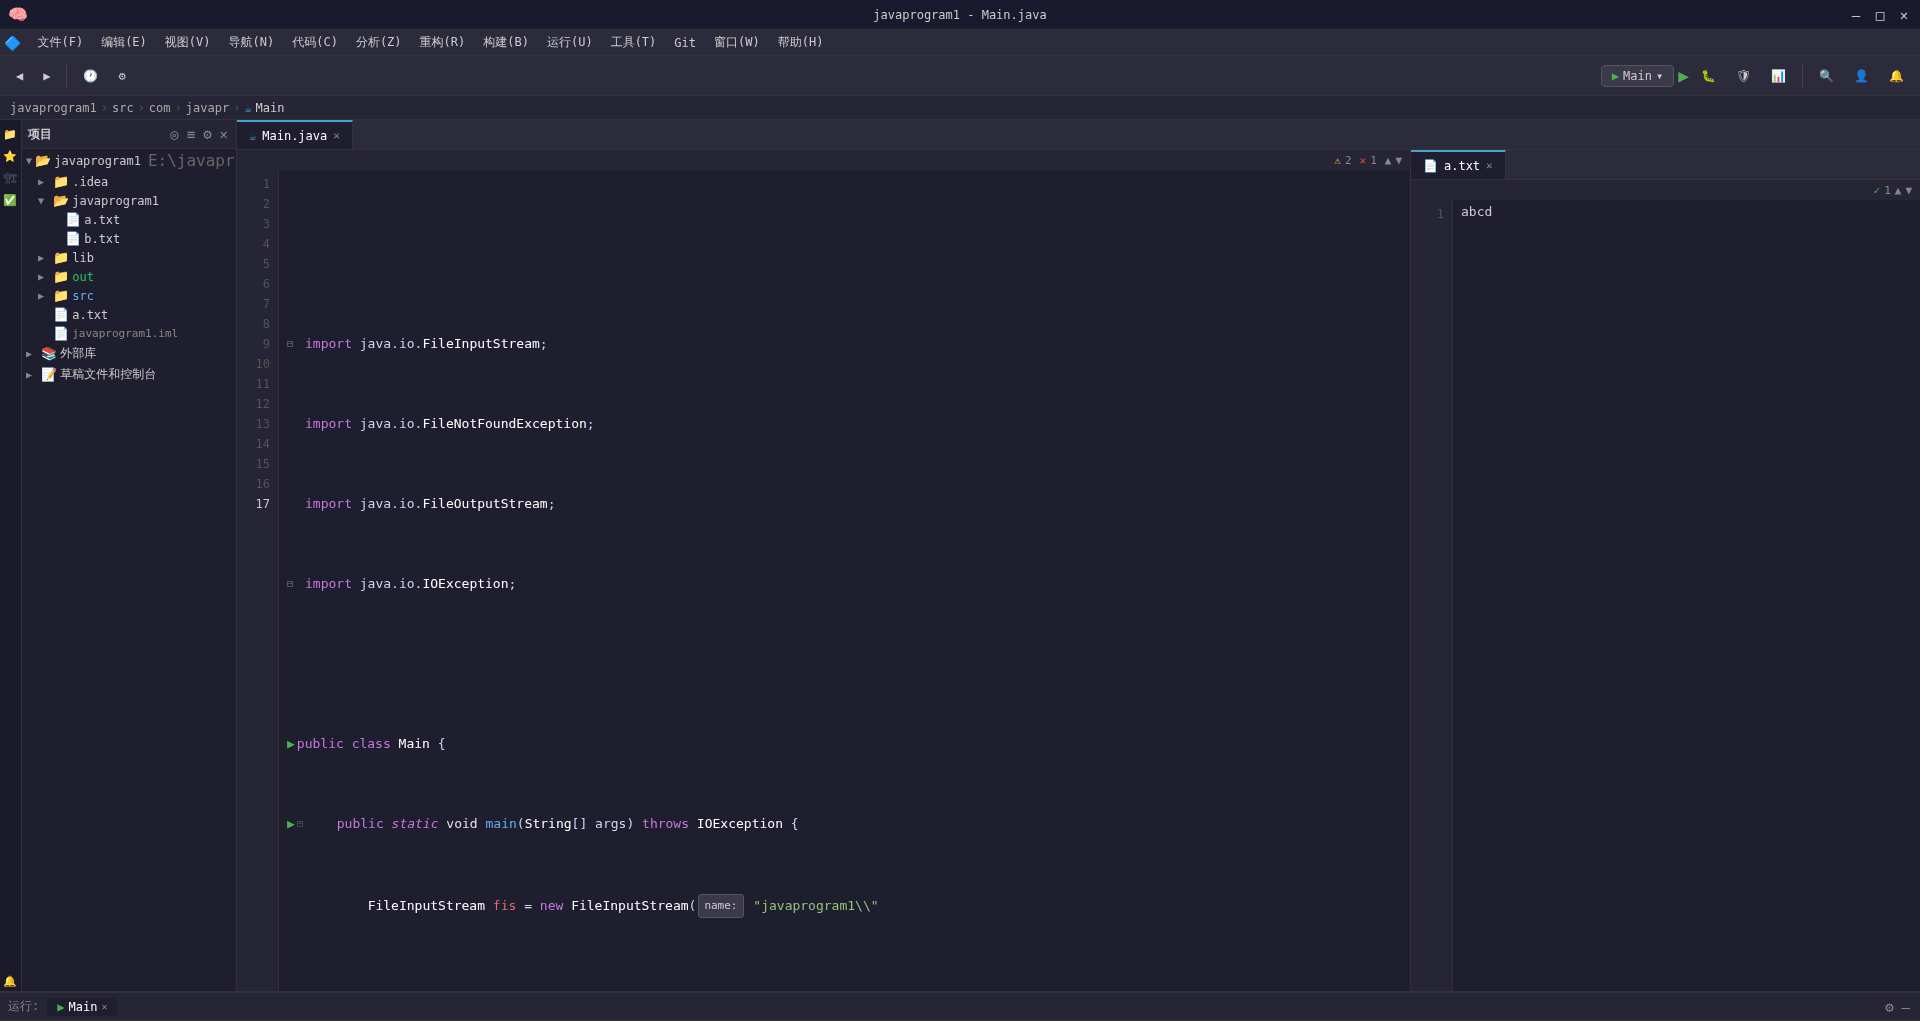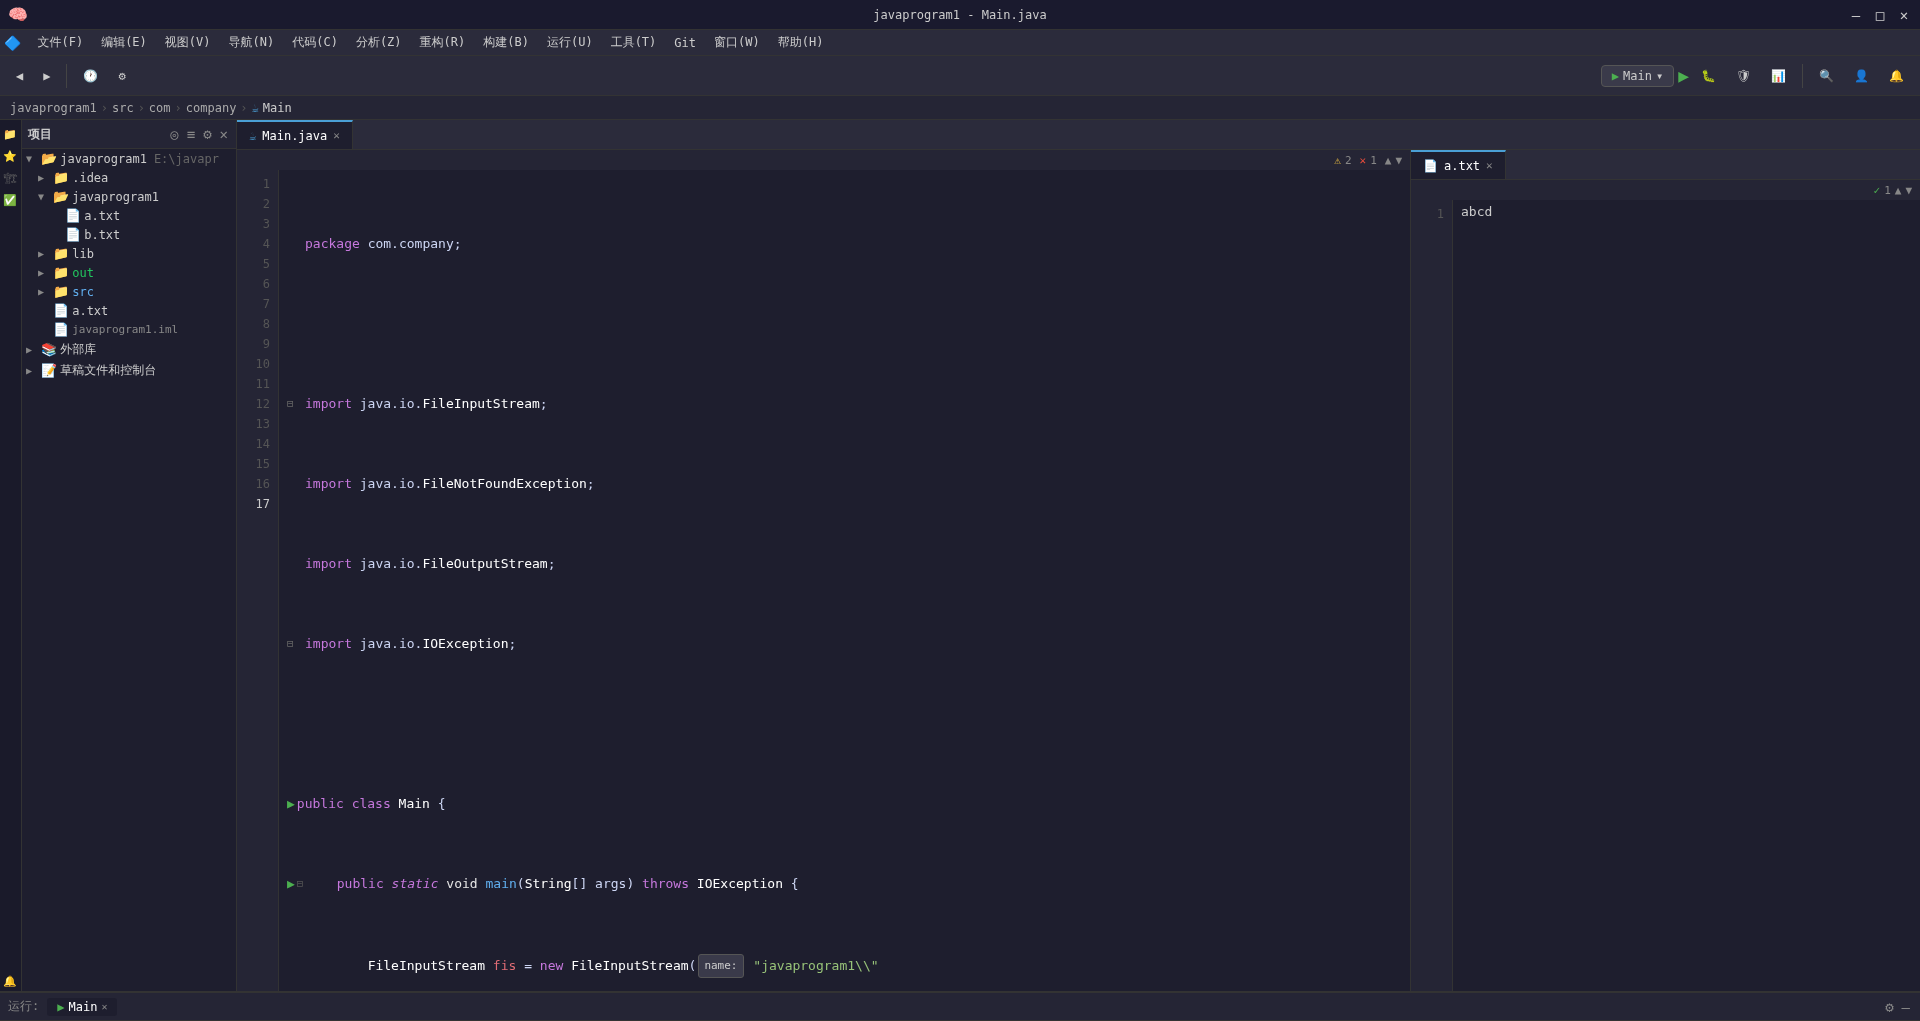--- a/index.html
+++ b/index.html
@@ -447,21 +447,21 @@
   <div class="toolbar-btn">🔔</div>
 </div>
 
 <div id="breadcrumb">
   <span class="breadcrumb-item">javaprogram1</span>
   <span class="breadcrumb-sep">›</span>
   <span class="breadcrumb-item">src</span>
   <span class="breadcrumb-sep">›</span>
   <span class="breadcrumb-item">com</span>
   <span class="breadcrumb-sep">›</span>
-  <span class="breadcrumb-item">company</span>
+  <span class="breadcrumb-item">javapr</span>
   <span class="breadcrumb-sep">›</span>
   <span style="color:#4a9fd5;font-size:12px;">☕</span>
   <span class="breadcrumb-item active">Main</span>
 </div>
 
 <div id="main-layout">
 
   <div id="left-icons">
     <div class="left-icon active" title="项目">📁</div>
     <div class="left-icon">⭐</div>
@@ -478,21 +478,21 @@
       <span class="sidebar-icon-btn">◎</span>
       <span class="sidebar-icon-btn">≡</span>
       <span class="sidebar-icon-btn">⚙</span>
       <span class="sidebar-icon-btn">✕</span>
     </div>
 
     <div class="tree-item">
       <span class="tree-arrow">▼</span>
       <span class="tree-icon">📂</span>
       <span class="tree-label">javaprogram1</span>
-      <span style="color:#666;font-size:12px;margin-left:4px;">E:\javapr</span>
+      <span style="color:#666;font-size:16px;margin-left:4px;">E:\javapr</span>
     </div>
     <div class="tree-item indent-1">
       <span class="tree-arrow">▶</span>
       <span class="tree-icon">📁</span>
       <span class="tree-label">.idea</span>
     </div>
     <div class="tree-item indent-1">
       <span class="tree-arrow">▼</span>
       <span class="tree-icon">📂</span>
       <span class="tree-label">javaprogram1</span>
@@ -581,24 +581,20 @@
             <span class="line-num">11</span>
             <span class="line-num">12</span>
             <span class="line-num">13</span>
             <span class="line-num">14</span>
             <span class="line-num">15</span>
             <span class="line-num">16</span>
             <span class="line-num active">17</span>
           </div>
           <div id="code-lines">
             
-            <div class="code-line">
-              <span style="width:18px;display:inline-block;"></span>
-              <span class="kw-package">package</span><span> </span><span style="color:#cdd6f4;">com.company;</span>
-            </div>
             
             <div class="code-line">&nbsp;</div>
             
             <div class="code-line">
               <span style="width:18px;display:inline-block;color:#666;font-size:11px;">⊟</span>
               <span class="kw-import">import</span><span> </span><span style="color:#cdd6f4;">java.io.</span><span class="type-name">FileInputStream</span><span>;</span>
             </div>
             
             <div class="code-line">
               <span style="width:18px;display:inline-block;"></span>

